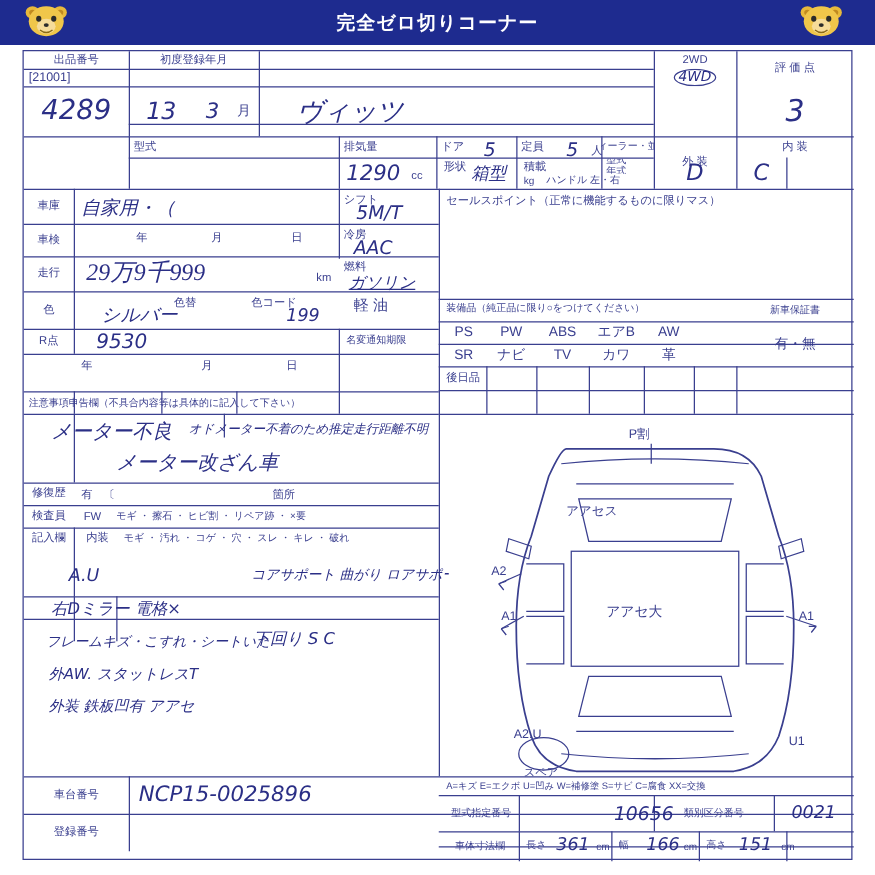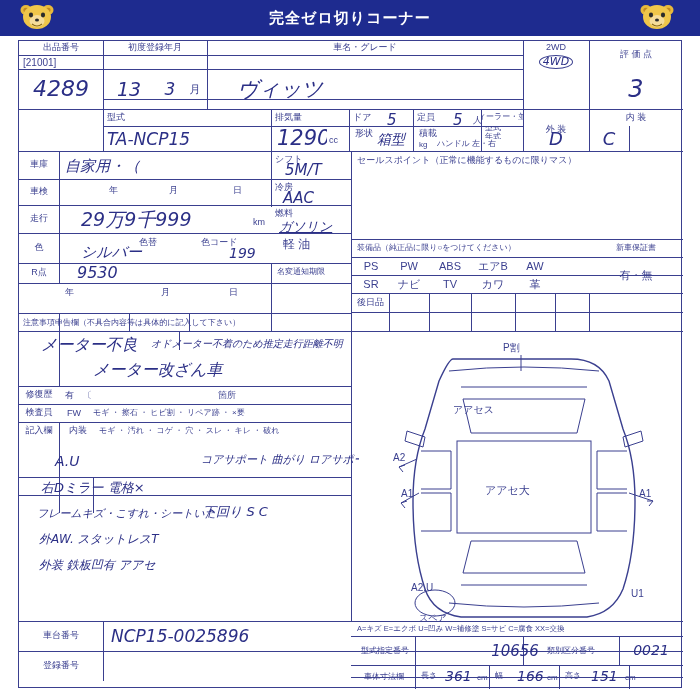--- a/index.html
+++ b/index.html
@@ -178,21 +178,20 @@
     <div class="ln v" style="left:370px;top:252px;height:38px;"></div>
     <div class="ln v" style="left:410px;top:252px;height:38px;"></div>
     <div class="ln v" style="left:452px;top:252px;height:38px;"></div>
     <div class="ln v" style="left:496px;top:252px;height:38px;"></div>
     <div class="ln v" style="left:536px;top:252px;height:38px;"></div>
     <div class="ln h" style="left:332px;top:271px;width:332px;"></div>
     <div class="ln h" style="left:332px;top:290px;width:332px;"></div>
 
     <div class="cell lbl ctr" style="left:0;top:0;width:84px;height:14px;">出品番号</div>
     <div class="cell lbl ctr" style="left:84px;top:0;width:104px;height:14px;">初度登録年月</div>
-    <div class="cell lbl ctr" style="left:188px;top:0;width:316px;height:14px;">車名・グレード</div>
     <div class="cell lbl ctr" style="left:504px;top:0;width:66px;height:14px;">2WD</div>
     <div class="cell lbl ctr" style="left:570px;top:0;width:94px;height:28px;">評 価 点</div>
 
     <div class="cell xs lft" style="left:2px;top:15px;width:80px;height:13px;">[21001]</div>
     <div class="cell ctr" style="left:504px;top:14px;width:66px;height:14px;">
       <span class="hw" style="font-size:11px;border:1.5px solid #3a3f8f;border-radius:50%;padding:0 3px;">4WD</span>
     </div>
 
     <div class="cell hw big ctr" style="left:0;top:28px;width:84px;height:40px;font-size:22px;">4289</div>
     <div class="cell hw ctr" style="left:84px;top:28px;width:52px;height:40px;font-size:19px;">13</div>
@@ -202,22 +201,21 @@
     <div class="cell hw ctr" style="left:570px;top:28px;width:94px;height:40px;font-size:24px;">3</div>
 
     <div class="cell lbl lft" style="left:86px;top:69px;width:100px;height:15px;">型式</div>
     <div class="cell lbl lft" style="left:254px;top:69px;width:74px;height:15px;">排気量</div>
     <div class="cell lbl lft" style="left:332px;top:69px;width:60px;height:15px;">ドア</div>
     <div class="cell lbl lft" style="left:396px;top:69px;width:64px;height:15px;">定員</div>
     <div class="cell lbl-sm ctr" style="left:462px;top:69px;width:42px;height:15px;">ディーラー・並行</div>
     <div class="cell lbl ctr" style="left:504px;top:69px;width:66px;height:40px;">外 装</div>
     <div class="cell lbl ctr" style="left:570px;top:69px;width:94px;height:16px;">内 装</div>
 
-    <div class="cell hw" style="left:86px;top:86px;width:160px;height:24px;font-size:17px;display:flex;align-items:center;">TA-NCP15</div>
-    <div class="cell hw" style="left:256px;top:86px;width:52px;height:24px;font-size:21px;display:flex;align-items:center;text-align:right;">1290</div>
+    <div class="cell hw" style="left:256px;top:86px;width:52px;height:24px;font-size:17px;display:flex;align-items:center;text-align:right;">1290</div>
     <div class="cell lbl" style="left:308px;top:94px;width:22px;height:14px;">cc</div>
     <div class="cell lbl lft" style="left:334px;top:86px;width:36px;height:14px;">形状</div>
     <div class="cell lbl lft" style="left:398px;top:86px;width:36px;height:14px;">積載</div>
     <div class="cell lbl-sm lft" style="left:464px;top:86px;width:40px;height:12px;">型式<br>年式</div>
     <div class="cell lbl-sm lft" style="left:464px;top:98px;width:40px;height:12px;"></div>
 
     <div class="cell hw mid" style="left:366px;top:70px;width:30px;height:18px;font-size:15px;display:flex;align-items:center;">5</div>
     <div class="cell hw mid" style="left:432px;top:70px;width:30px;height:18px;font-size:15px;display:flex;align-items:center;">5</div>
     <div class="cell lbl" style="left:452px;top:74px;width:14px;height:13px;">人</div>
     <div class="cell hw" style="left:356px;top:89px;width:40px;height:20px;font-size:14px;display:flex;align-items:center;">箱型</div>
@@ -238,21 +236,21 @@
 
     <div class="cell lbl ctr" style="left:0;top:138px;width:40px;height:26px;">車検</div>
     <div class="cell lbl" style="left:88px;top:144px;width:20px;height:14px;">年</div>
     <div class="cell lbl" style="left:148px;top:144px;width:20px;height:14px;">月</div>
     <div class="cell lbl" style="left:212px;top:144px;width:20px;height:14px;">日</div>
 
     <div class="cell lbl lft" style="left:254px;top:140px;width:50px;height:14px;">冷房</div>
     <div class="cell hw" style="left:262px;top:148px;width:66px;height:18px;font-size:15px;display:flex;align-items:center;">AAC</div>
 
     <div class="cell lbl ctr" style="left:0;top:164px;width:40px;height:28px;">走行</div>
-    <div class="cell hw" style="left:60px;top:164px;width:186px;height:28px;font-size:19px;display:flex;align-items:center;">29万9千999</div>
+    <div class="cell hw" style="left:48px;top:164px;width:186px;height:28px;font-size:19px;display:flex;align-items:center;font-family:Liberation Serif, serif;">29万9千999</div>
     <div class="cell lbl" style="left:232px;top:176px;width:22px;height:14px;">km</div>
 
     <div class="cell lbl lft" style="left:254px;top:166px;width:50px;height:14px;">燃料</div>
     <div class="cell hw" style="left:258px;top:178px;width:72px;height:16px;font-size:13px;display:flex;align-items:center;text-decoration:underline;">ガソリン</div>
     <div class="cell lbl" style="left:262px;top:196px;width:66px;height:16px;font-size:12px;">軽 油</div>
 
     <div class="cell lbl ctr" style="left:0;top:192px;width:40px;height:30px;">色</div>
     <div class="cell lbl" style="left:118px;top:196px;width:40px;height:14px;">色替</div>
     <div class="cell lbl" style="left:180px;top:196px;width:60px;height:14px;">色コード</div>
     <div class="cell hw" style="left:60px;top:200px;width:110px;height:22px;font-size:15px;display:flex;align-items:center;">シルバー</div>

